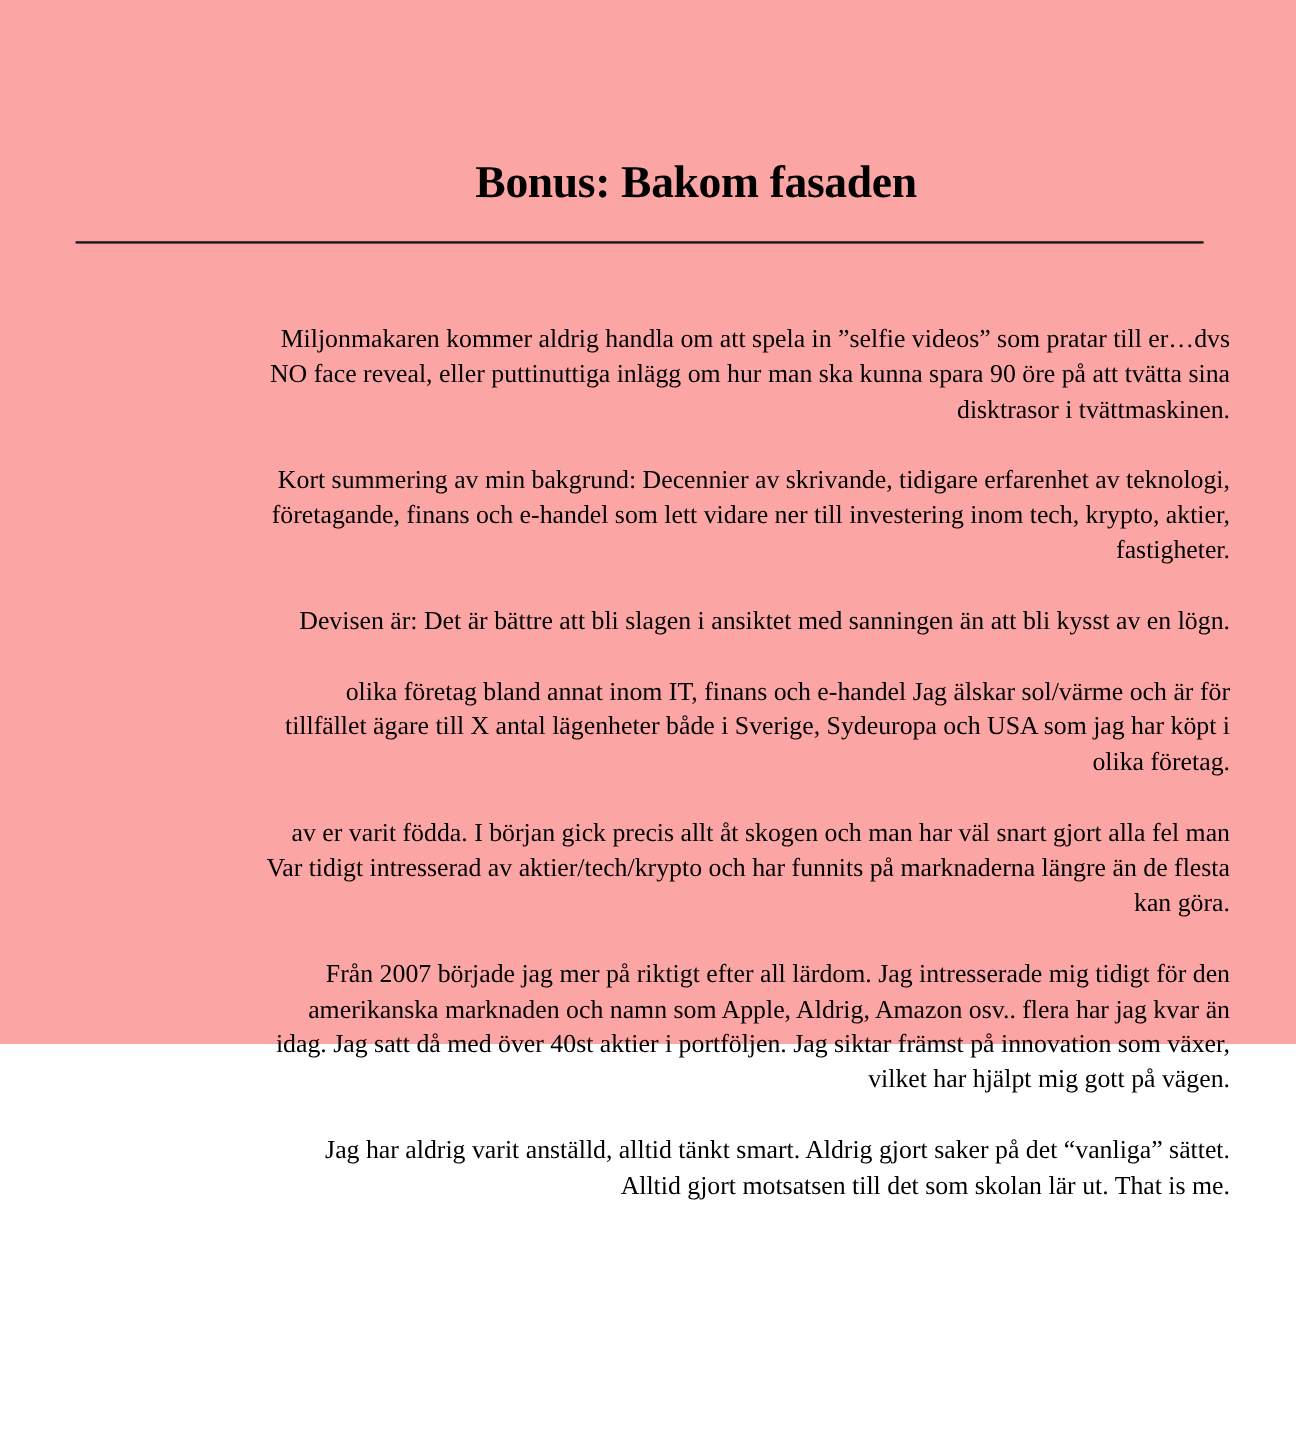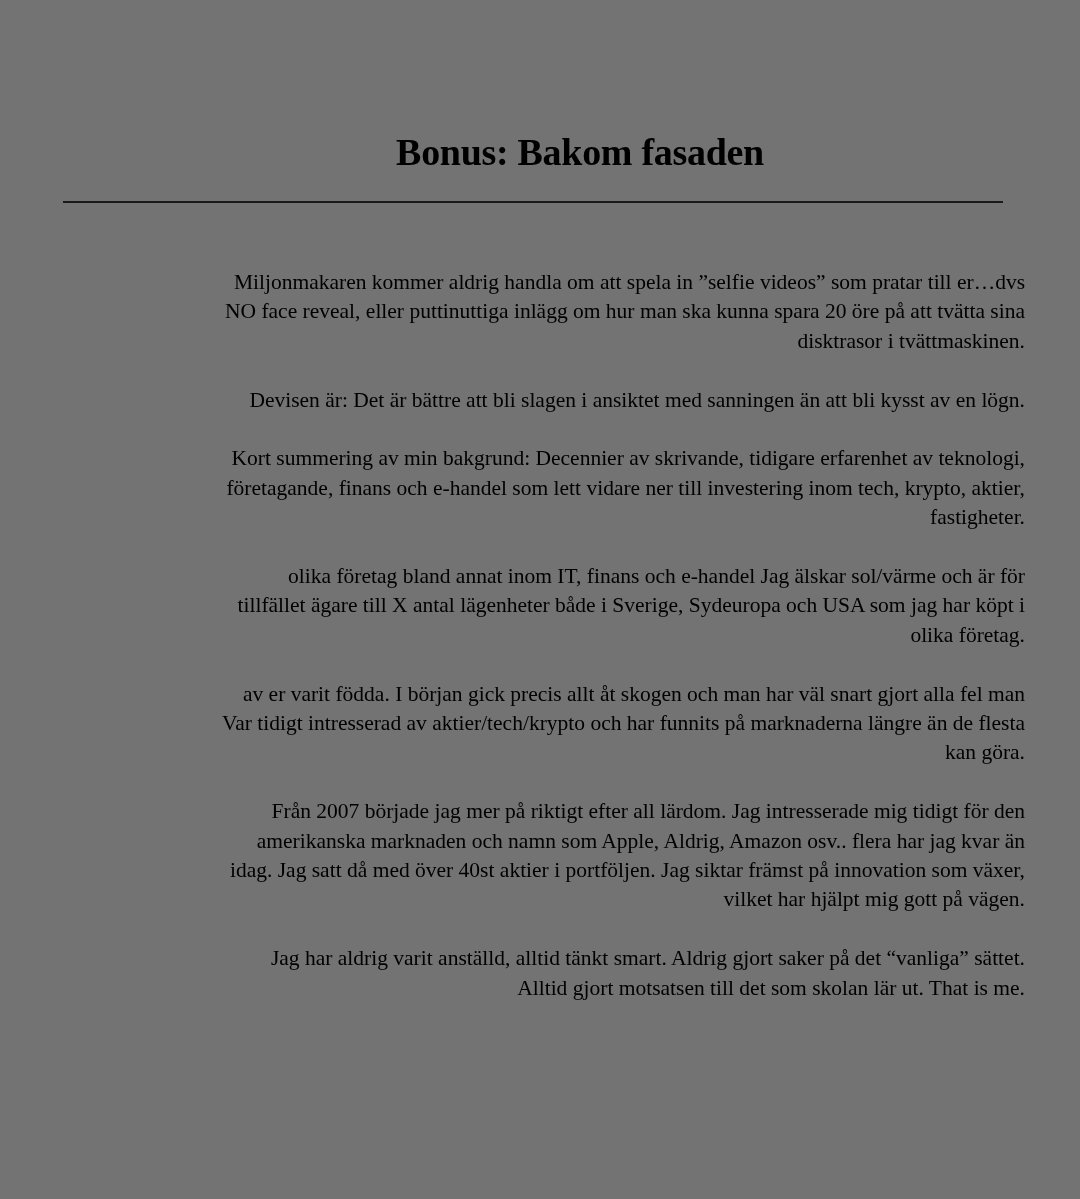--- a/index.html
+++ b/index.html
@@ -13,22 +13,22 @@
       position: relative;
       overflow: hidden;
       font-family: "Liberation Serif", "DejaVu Serif", serif;
       color: #000000;
     }
     .page {
       position: absolute;
       left: 0;
       top: 0;
       width: 1080px;
-      height: 1199px;
-      background: #737373;
+      height: 870px;
+      background: #fca5a5;
     }
     .title {
       position: absolute;
       left: 0;
       top: 128px;
       width: 1160px;
       text-align: center;
       font-weight: bold;
       font-size: 38px;
       line-height: 48px;
@@ -63,30 +63,30 @@
 </head>
 <body>
 
 <div class="page">
   <h1 class="title">Bonus: Bakom fasaden</h1>
   <div class="rule"></div>
 
   <div class="body">
     <p>
       <span>Miljonmakaren kommer aldrig handla om att spela in ”selfie videos” som pratar till er…dvs</span>
-      <span>NO face reveal, eller puttinuttiga inlägg om hur man ska kunna spara 20 öre på att tvätta sina</span>
+      <span>NO face reveal, eller puttinuttiga inlägg om hur man ska kunna spara 90 öre på att tvätta sina</span>
       <span>disktrasor i tvättmaskinen.</span>
-    </p>
-    <p>
-      <span>Devisen är: Det är bättre att bli slagen i ansiktet med sanningen än att bli kysst av en lögn.</span>
     </p>
     <p>
       <span>Kort summering av min bakgrund: Decennier av skrivande, tidigare erfarenhet av teknologi,</span>
       <span>företagande, finans och e-handel som lett vidare ner till investering inom tech, krypto, aktier,</span>
       <span>fastigheter.</span>
+    </p>
+    <p>
+      <span>Devisen är: Det är bättre att bli slagen i ansiktet med sanningen än att bli kysst av en lögn.</span>
     </p>
     <p>
       <span>olika företag bland annat inom IT, finans och e-handel Jag älskar sol/värme och är för</span>
       <span>tillfället ägare till X antal lägenheter både i Sverige, Sydeuropa och USA som jag har köpt i</span>
       <span>olika företag.</span>
     </p>
     <p>
       <span>av er varit födda. I början gick precis allt åt skogen och man har väl snart gjort alla fel man</span>
       <span>Var tidigt intresserad av aktier/tech/krypto och har funnits på marknaderna längre än de flesta</span>
       <span>kan göra.</span>

